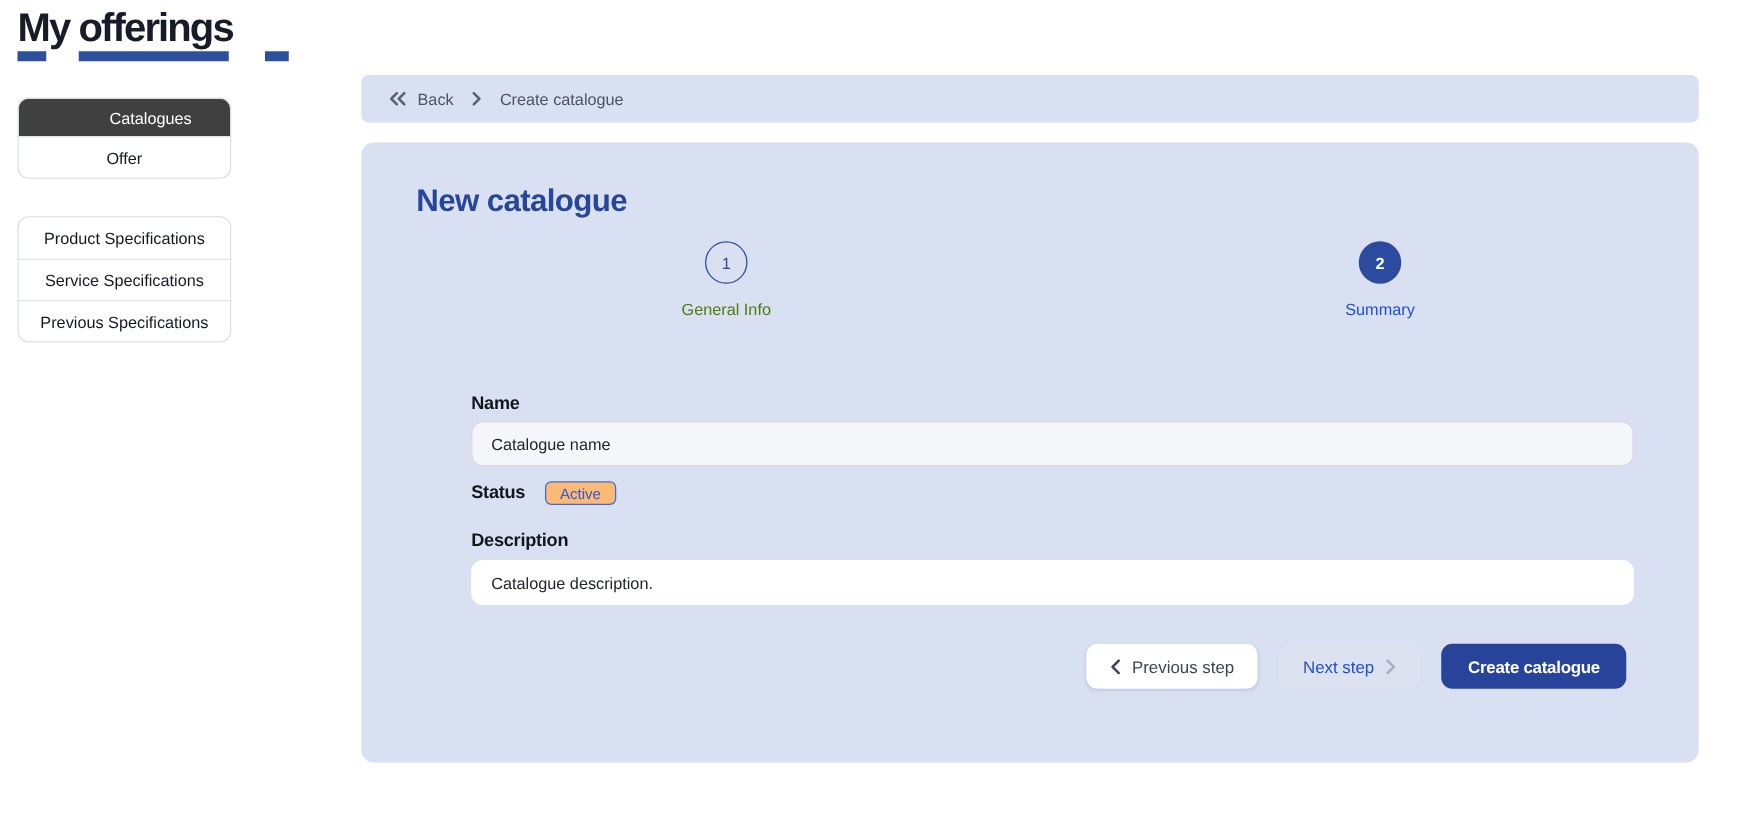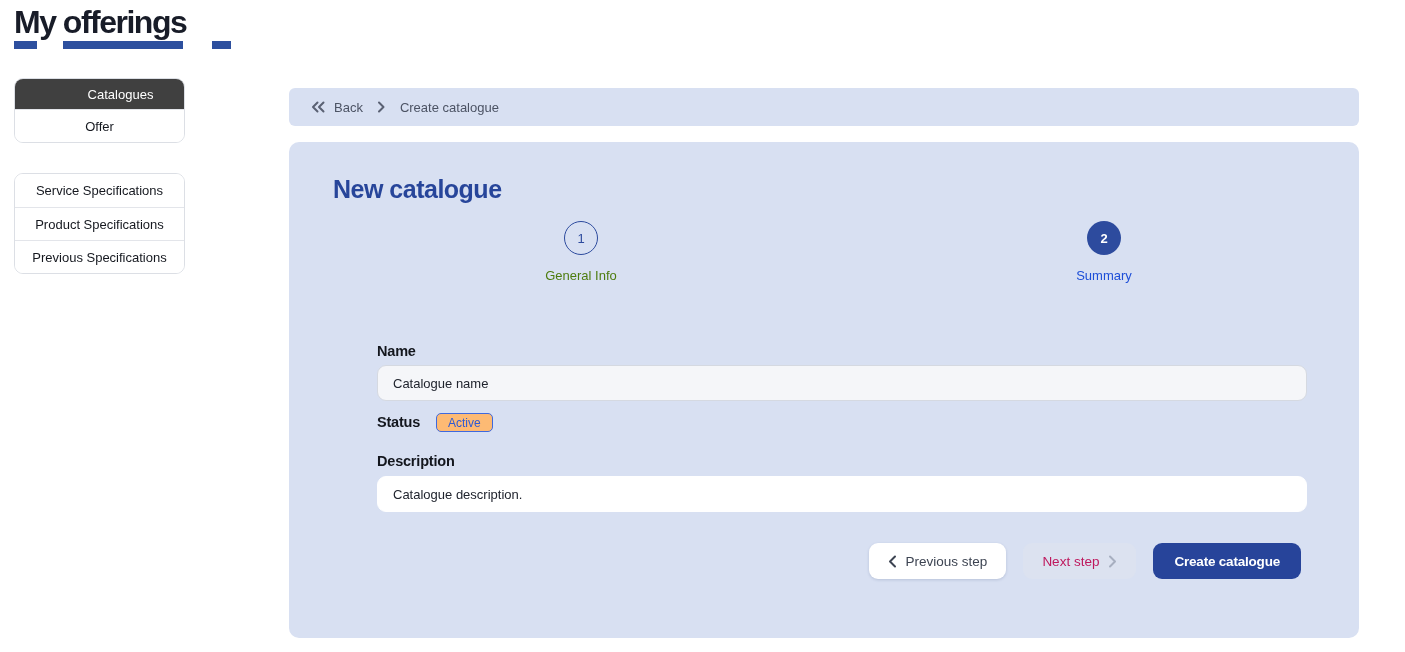--- a/index.html
+++ b/index.html
@@ -35,21 +35,21 @@
     display: flex; align-items: center; justify-content: center;
     height: 33px; font-size: 13px; color: #15181f; cursor: pointer;
     border-top: 1px solid #e3e5ea; background: #ffffff;
   }
   .side-item:first-child { border-top: none; }
   .side-item.active {
     background: #404040; color: #ffffff; height: 30px; padding-left: 42px;
   }
 
   
-  .main { position: absolute; left: 289px; top: 88px; width: 1070px; }
+  .main { position: absolute; left: 289px; top: 60px; width: 1070px; }
 
   .breadcrumb {
     height: 38px; background: #d8e0f2; border-radius: 6px;
     display: flex; align-items: center; padding: 0 22px;
     font-size: 13px; color: #4c5364;
   }
   .bc-back { display: flex; align-items: center; gap: 8px; cursor: pointer; color: #4c5364; }
   .bc-sep { margin: 0 14px; display: flex; align-items: center; }
   .bc-current { color: #4c5364; }
   .chev { stroke: #5a6173; stroke-width: 2; fill: none; stroke-linecap: round; stroke-linejoin: round; }
@@ -112,21 +112,21 @@
     height: 36px; border: none; border-radius: 9px;
     display: inline-flex; align-items: center; justify-content: center; gap: 9px;
     font-size: 13.5px; font-family: "Liberation Sans", sans-serif; cursor: pointer;
   }
   .btn-prev {
     background: #ffffff; color: #3d4452; padding: 8px 19px;
     box-shadow: 0 1px 3px rgba(40,60,110,0.18);
   }
   .btn-prev .chev { stroke: #3d4452; }
   .btn-next {
-    background: #dce2f0; color: #be185d; padding: 0 19px; cursor: default;
+    background: #dce2f0; color: #1d4ed8; padding: 0 19px; cursor: default;
   }
   .btn-next .chev { stroke: #a7afc0; }
   .btn-create {
     background: #27449a; color: #ffffff; font-weight: bold; padding: 0 21px;
     letter-spacing: -0.2px;
   }
 </style>
 </head>
 <body>
 
@@ -138,22 +138,22 @@
     <span class="bar-3"></span>
   </div>
 </div>
 
 <aside class="sidebar">
   <nav class="side-group">
     <div class="side-item active">Catalogues</div>
     <div class="side-item">Offer</div>
   </nav>
   <nav class="side-group">
+    <div class="side-item">Product Specifications</div>
     <div class="side-item">Service Specifications</div>
-    <div class="side-item">Product Specifications</div>
     <div class="side-item">Previous Specifications</div>
   </nav>
 </aside>
 
 <div class="main">
 
   <div class="breadcrumb">
     <span class="bc-back">
       <svg width="15" height="12" viewBox="0 0 15 12">
         <polyline class="chev" points="6.5,1.5 2,6 6.5,10.5"></polyline>

